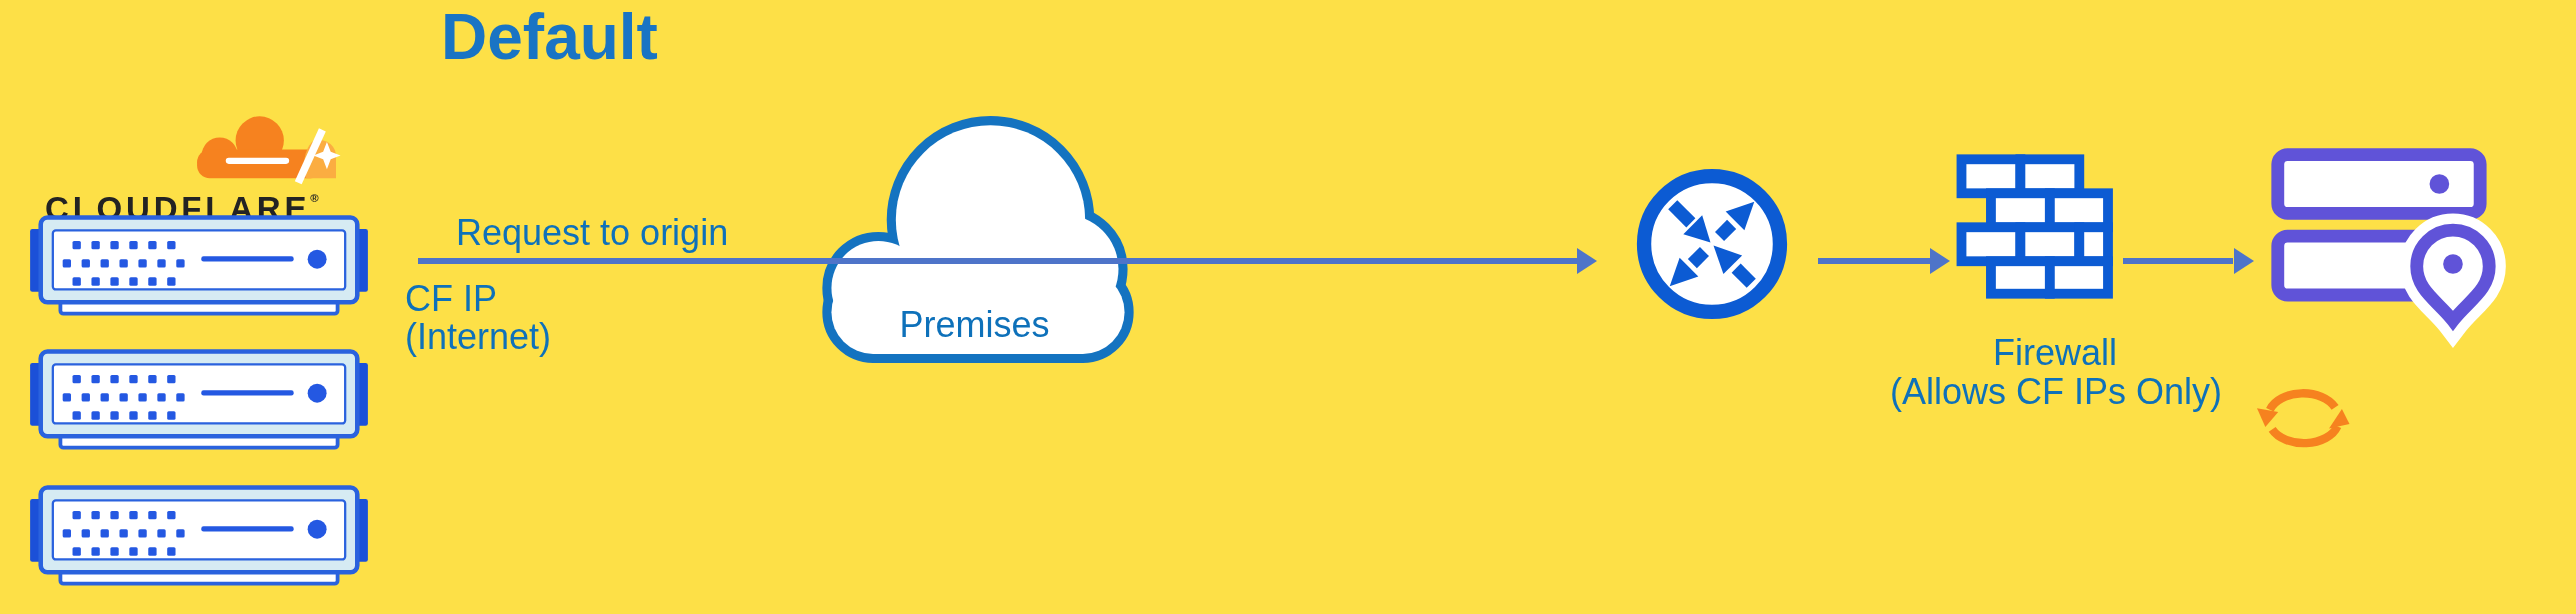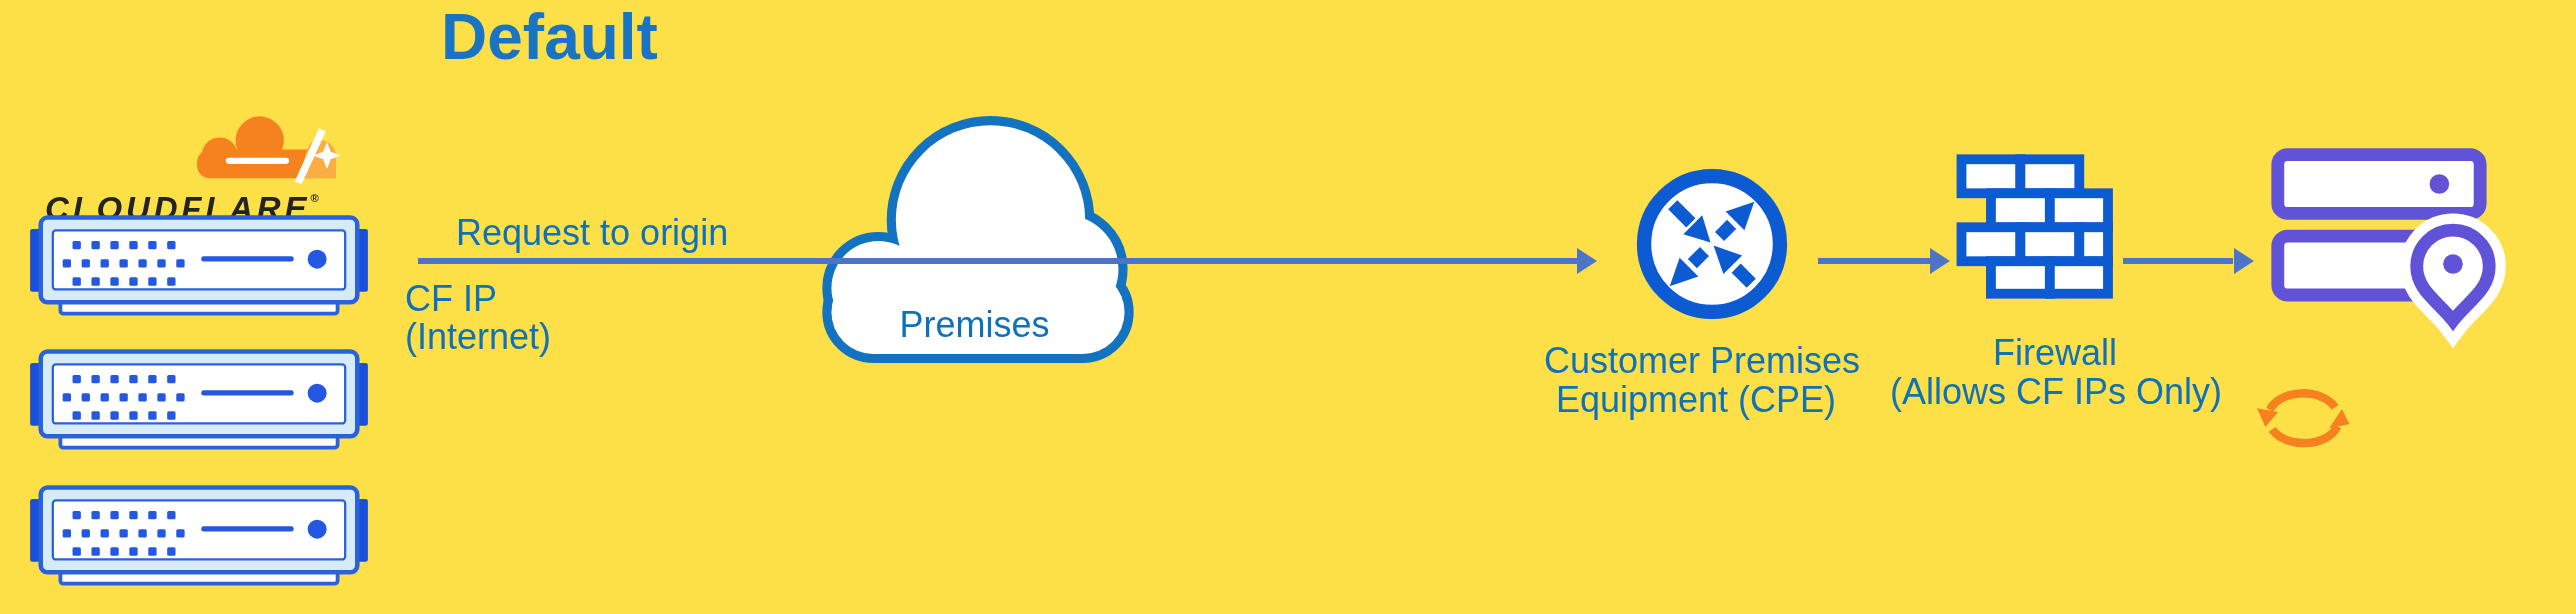--- a/index.html
+++ b/index.html
@@ -15,21 +15,21 @@
     color:var(--title-blue);font-size:64px;line-height:70px;font-weight:700;
     white-space:nowrap;
   }
   .label{
     color:var(--label-blue);font-size:36px;line-height:39px;font-weight:400;
     white-space:nowrap;
   }
   .label.center{text-align:center;}
   .wordmark{
     color:var(--wordmark-black);font-size:33px;font-weight:700;
-    letter-spacing:3.8px;white-space:nowrap;line-height:33px;font-style:italic;
+    letter-spacing:3.8px;white-space:nowrap;line-height:33px;
   }
   .wordmark sup{font-size:11.4px;letter-spacing:0;vertical-align:18px;}
 
   
   .flow-line{position:absolute;height:6px;background:var(--arrow-blue);}
   .arrow-head{
     position:absolute;width:0;height:0;
     border-top:13px solid transparent;border-bottom:13px solid transparent;
     border-left:20.4px solid var(--arrow-blue);
   }
@@ -150,24 +150,20 @@
       <path d="M92 112 L76 128"></path>
       <path d="M134 134 L154 154"></path>
     </g>
     <g class="f-icon">
       <polygon points="100,100 64,89 89,64"></polygon>
       <polygon points="158,46 144.9,83.9 120.1,59.1"></polygon>
       <polygon points="46,158 59.1,120.1 83.9,144.9"></polygon>
       <polygon points="104,104 141.9,117.1 117.1,141.9"></polygon>
     </g>
   </svg>
-  <div class="abs" style="left:1544px;top:341px;width:304px">
-    <div class="label center">Customer Premises</div>
-    <div class="label center">Equipment (CPE)</div>
-  </div>
 
   <div class="flow-line" style="left:1818px;top:258px;width:112px"></div>
   <div class="arrow-head" style="left:1930px;top:248px"></div>
 
   <svg class="abs" style="left:1956px;top:154px" width="159" height="145" viewBox="0 0 210 192">
     <g fill="#fff" class="s-icon" stroke-width="13">
       <rect x="7" y="7" width="78" height="45"></rect>
       <rect x="85" y="7" width="78" height="45"></rect>
       <rect x="46" y="52" width="78" height="45"></rect>
       <rect x="124" y="52" width="77" height="45"></rect>

